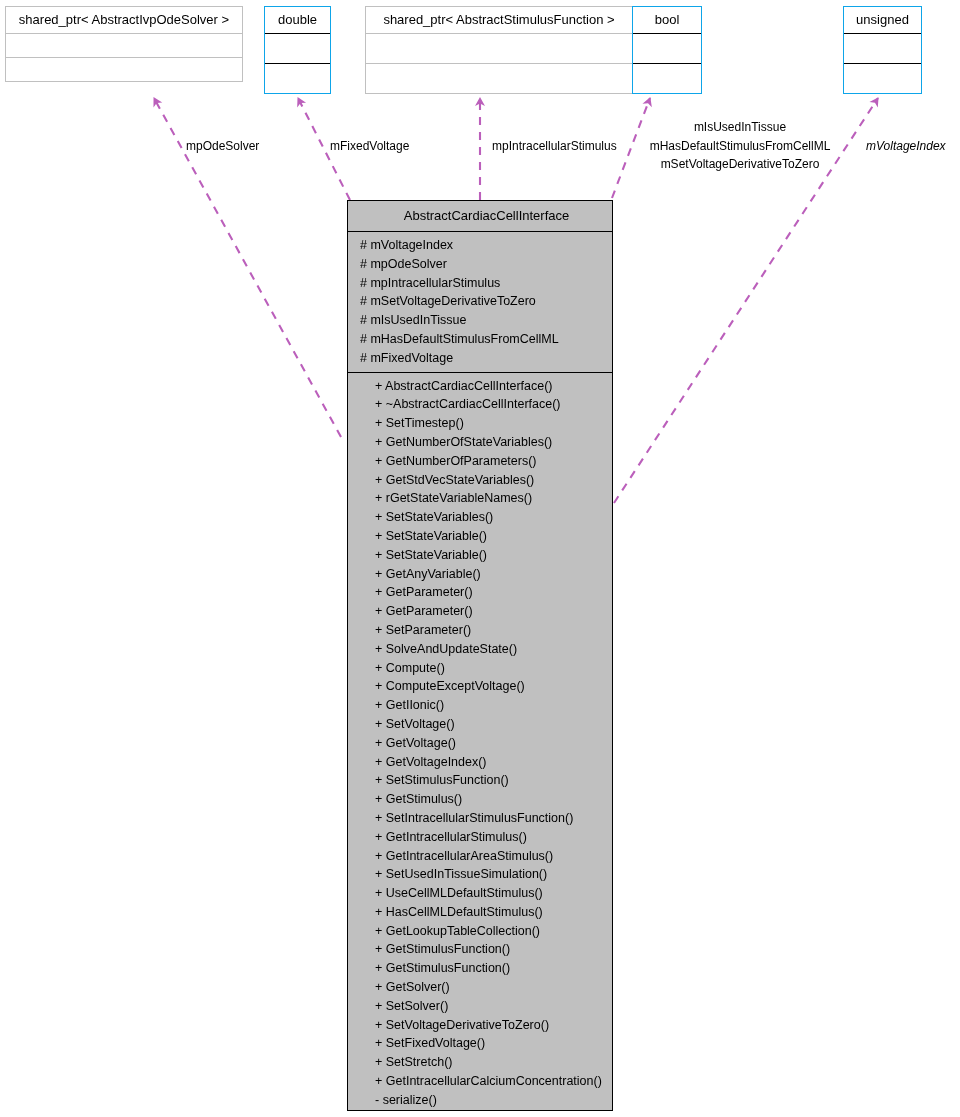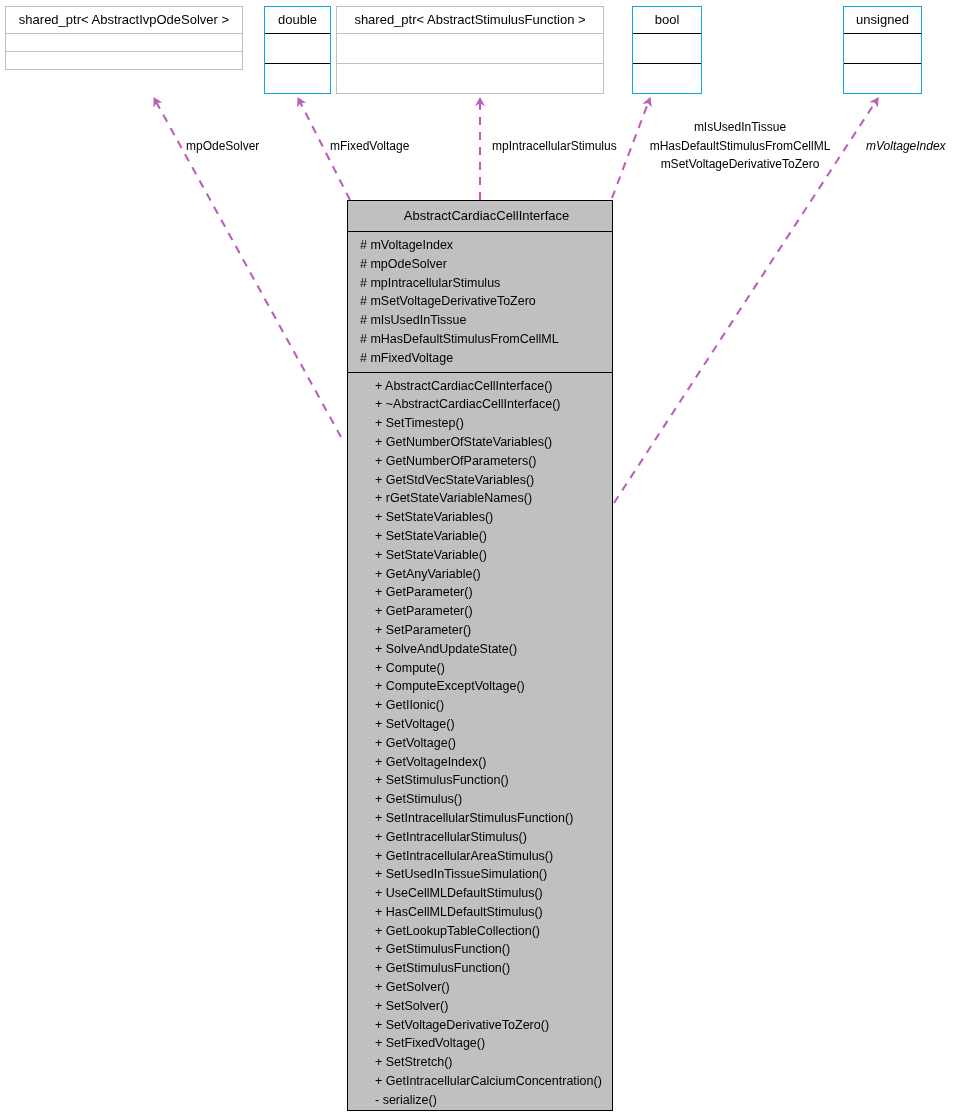--- a/index.html
+++ b/index.html
@@ -135,33 +135,33 @@
       <line x1="350" y1="200" x2="298" y2="98"></line>
 
       <line x1="480" y1="200" x2="480" y2="98"></line>
 
       <line x1="612" y1="198" x2="650" y2="98"></line>
 
       <line x1="614" y1="503" x2="878" y2="98"></line>
     </g>
   </svg>
 
-  <div class="uml-node ghost-node" style="left:5px; top:6px; width:238px; height:64px;">
+  <div class="uml-node ghost-node" style="left:5px; top:6px; width:238px; height:76px;">
     <div class="node-title">shared_ptr&lt; AbstractIvpOdeSolver &gt;</div>
     <div class="node-compartment with-sep"></div>
     <div class="node-compartment"></div>
   </div>
 
   <div class="uml-node type-node" style="left:264px; top:6px; width:67px; height:88px;">
     <div class="node-title">double</div>
     <div class="node-compartment with-sep"></div>
     <div class="node-compartment"></div>
   </div>
 
-  <div class="uml-node ghost-node" style="left:336px; top:6px; width:268px; height:88px;">
+  <div class="uml-node ghost-node" style="left:365px; top:6px; width:268px; height:88px;">
     <div class="node-title">shared_ptr&lt; AbstractStimulusFunction &gt;</div>
     <div class="node-compartment with-sep"></div>
     <div class="node-compartment"></div>
   </div>
 
   <div class="uml-node type-node" style="left:632px; top:6px; width:70px; height:88px;">
     <div class="node-title">bool</div>
     <div class="node-compartment with-sep"></div>
     <div class="node-compartment"></div>
   </div>

